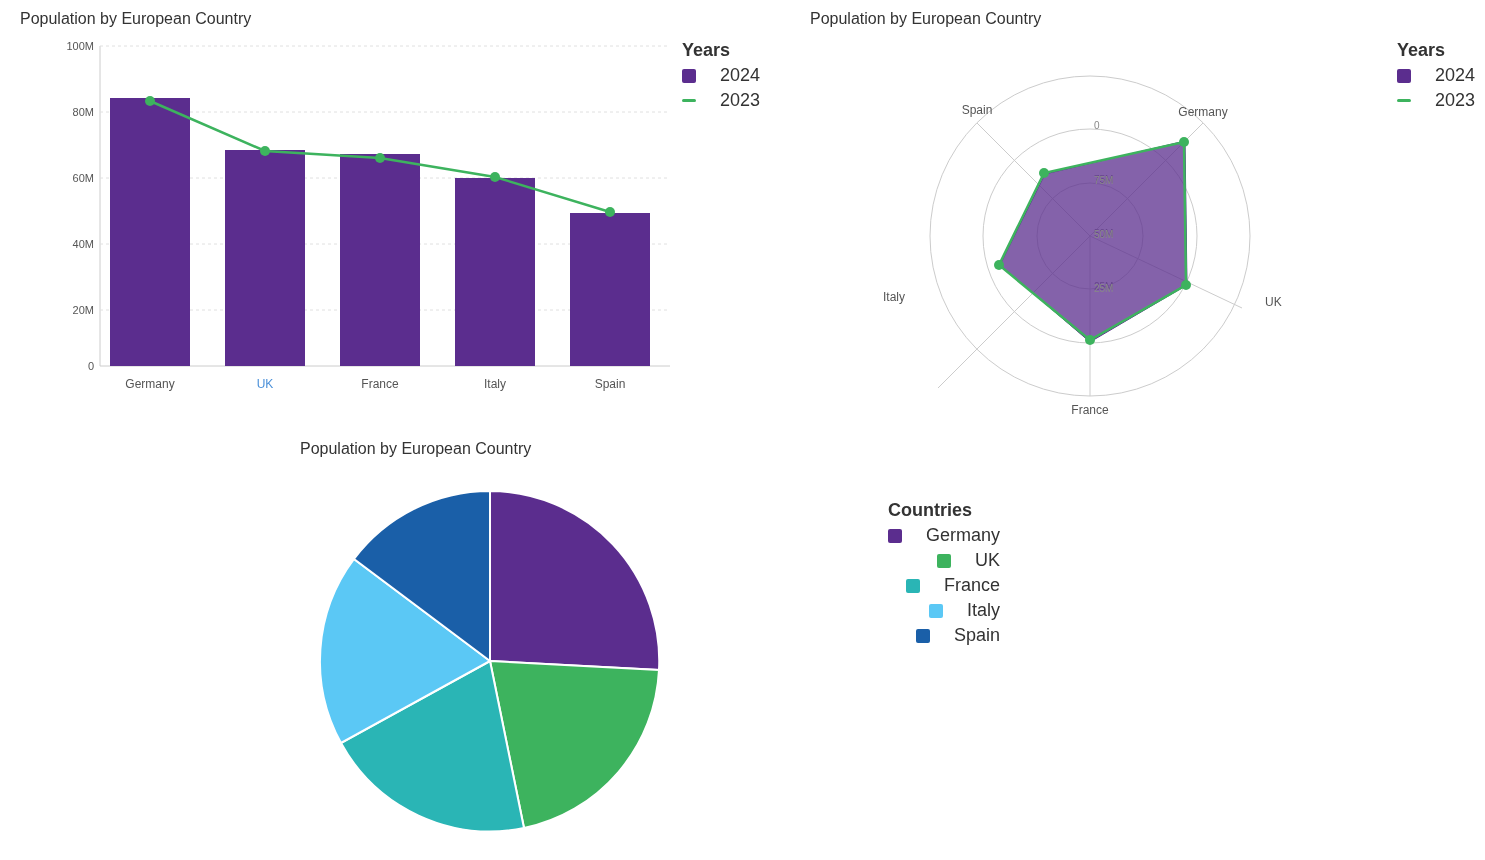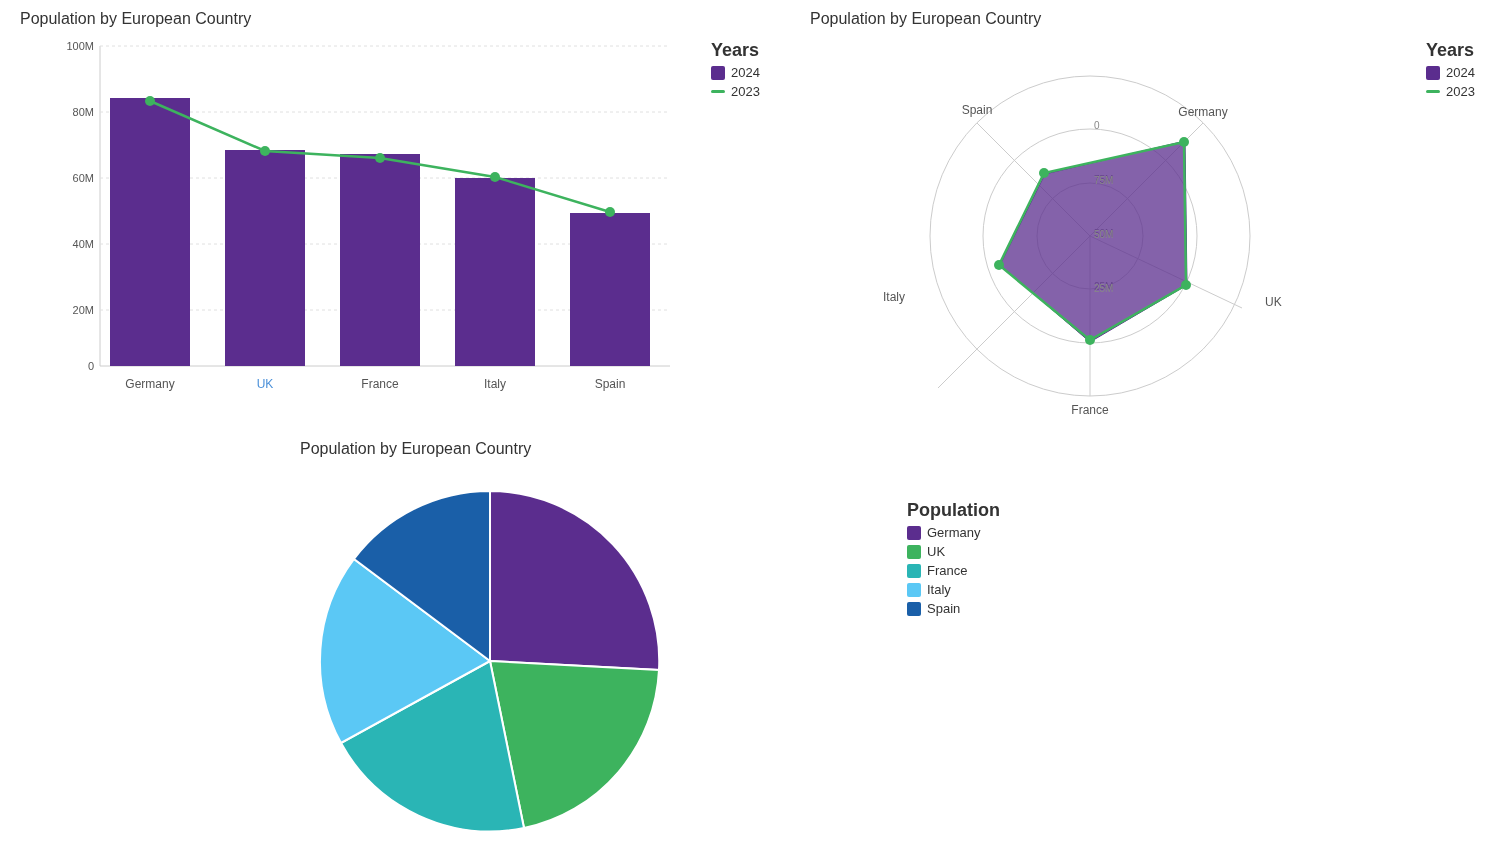--- a/index.html
+++ b/index.html
@@ -27,24 +27,25 @@
     }
     .legend-title {
       font-weight: 600;
       font-size: 18px;
       color: #333;
       margin-bottom: 4px;
     }
     .legend-item {
       display: flex;
       align-items: center;
-      gap: 6px;
+      gap: 24px;
       margin-bottom: 4px;
-      font-size: 13px;
+      font-size: 18px;
       color: #333;
+      justify-content: flex-end;
     }
     .legend-swatch {
       width: 14px;
       height: 14px;
       border-radius: 2px;
       flex-shrink: 0;
     }
     .legend-line {
       width: 14px;
       height: 3px;
@@ -179,21 +180,21 @@
 
     <path d="M230,195 L264,362 A170,170 0 0,1 81,277 Z" fill="#2ab5b5" stroke="white" stroke-width="2"></path>
 
     <path d="M230,195 L81,277 A170,170 0 0,1 94,93 Z" fill="#5bc8f5" stroke="white" stroke-width="2"></path>
 
     <path d="M230,195 L94,93 A170,170 0 0,1 230,25 Z" fill="#1a5fa8" stroke="white" stroke-width="2"></path>
   </svg>
 
   
   <div class="legend" style="right:0px; top:60px;">
-    <div class="legend-title">Population</div>
+    <div class="legend-title">Countries</div>
     <div class="legend-item">
       <div class="legend-swatch" style="background:#5b2d8e;"></div>
       <span>Germany</span>
     </div>
     <div class="legend-item">
       <div class="legend-swatch" style="background:#3db35e;"></div>
       <span>UK</span>
     </div>
     <div class="legend-item">
       <div class="legend-swatch" style="background:#2ab5b5;"></div>

